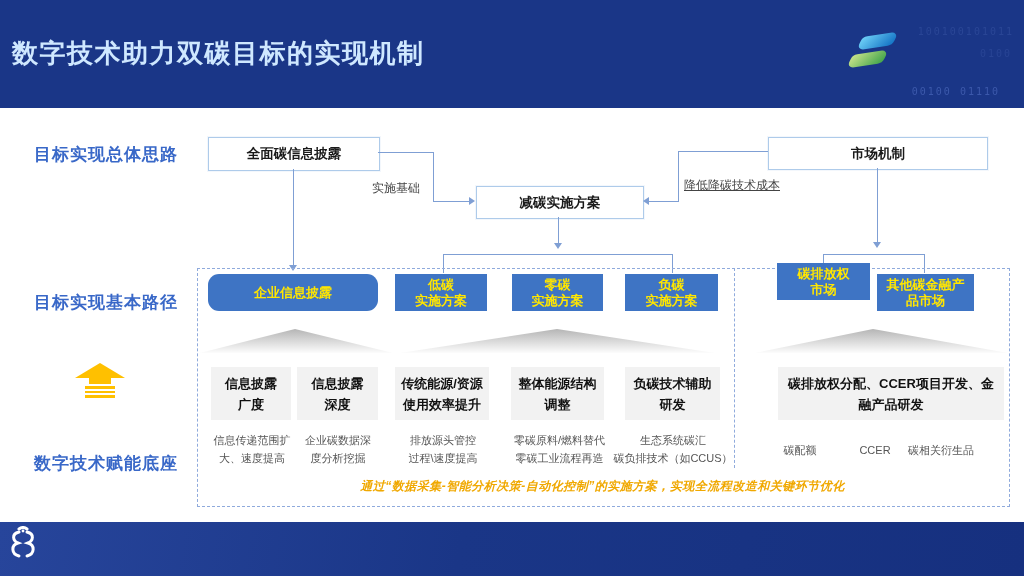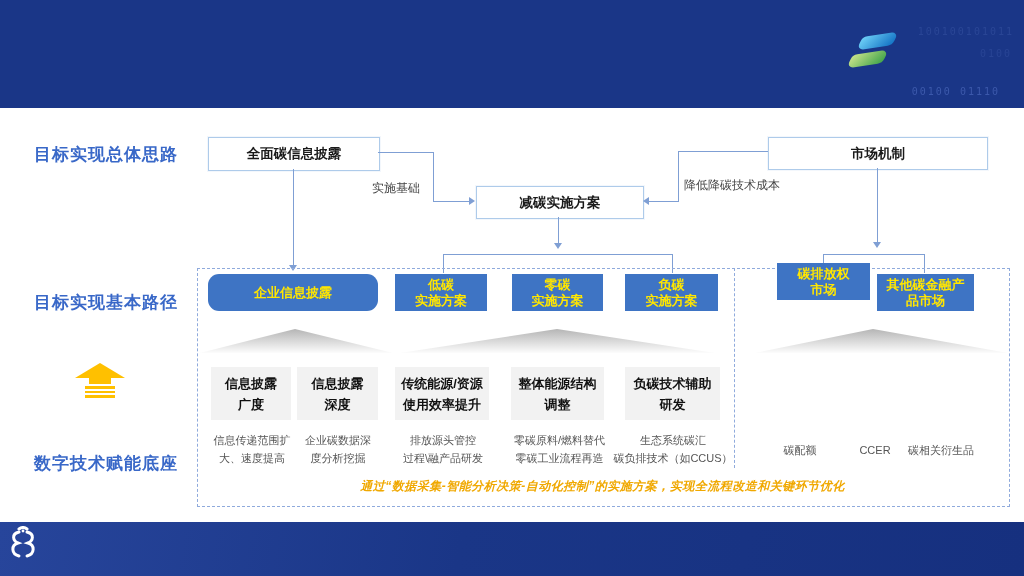--- a/index.html
+++ b/index.html
@@ -55,20 +55,21 @@
 </style>
 </head>
 <body>
 
 <div class="slide">
 
   <div class="abs hdr">
     <div class="abs binary" style="right:10px;top:26px;opacity:.45;">100100101011</div>
     <div class="abs binary" style="right:12px;top:48px;opacity:.4;">0100</div>
     <div class="abs binary" style="right:24px;top:86px;opacity:.8;color:#4461B4;">00100 01110</div>
+    <div class="abs title">数字技术助力双碳目标的实现机制</div>
     <div class="abs" style="left:848px;top:26px;width:54px;height:54px;">
       <span class="lgs lgs-top"></span>
       <span class="lgs lgs-bot"></span>
     </div>
   </div>
 
   <div class="abs seclab" style="left:34px;top:143px;">目标实现总体思路</div>
   <div class="abs seclab" style="left:34px;top:291px;">目标实现基本路径</div>
   <div class="abs seclab" style="left:34px;top:452px;text-align:center;">数字技术赋能底座</div>
 
@@ -77,21 +78,21 @@
     <div class="ua-body"></div>
     <div class="ua-stripe"></div>
     <div class="ua-stripe"></div>
     <div class="ua-stripe"></div>
   </div>
 
   <div class="abs fbox" style="left:208px;top:137px;width:170px;height:32px;">全面碳信息披露</div>
   <div class="abs fbox" style="left:768px;top:137px;width:218px;height:31px;">市场机制</div>
   <div class="abs fbox" style="left:476px;top:186px;width:166px;height:31px;">减碳实施方案</div>
   <div class="abs edgelab" style="left:372px;top:180px;">实施基础</div>
-  <div class="abs edgelab" style="left:684px;top:177px;">降低降碳技术成本</div>
+  <div class="abs edgelab" style="left:684px;top:177px;text-decoration:underline;">降低降碳技术成本</div>
 
   <div class="abs v" style="left:293px;top:169px;height:97px;"></div>
   <div class="abs ah-d" style="left:289px;top:265px;"></div>
 
   <div class="abs h" style="left:378px;top:152px;width:55px;"></div>
   <div class="abs v" style="left:433px;top:152px;height:50px;"></div>
   <div class="abs h" style="left:433px;top:201px;width:37px;"></div>
   <div class="abs ah-r" style="left:469px;top:197px;"></div>
 
   <div class="abs h" style="left:678px;top:151px;width:90px;"></div>
@@ -141,27 +142,29 @@
   <div class="abs graybox pre" style="left:211px;top:367px;width:80px;height:53px;">信息披露
 广度</div>
   <div class="abs graybox pre" style="left:297px;top:367px;width:81px;height:53px;">信息披露
 深度</div>
   <div class="abs graybox pre" style="left:395px;top:367px;width:94px;height:53px;">传统能源/资源
 使用效率提升</div>
   <div class="abs graybox pre" style="left:511px;top:367px;width:93px;height:53px;">整体能源结构
 调整</div>
   <div class="abs graybox pre" style="left:625px;top:367px;width:95px;height:53px;">负碳技术辅助
 研发</div>
+  <div class="abs graybox pre" style="left:778px;top:367px;width:226px;height:53px;">碳排放权分配、CCER项目开发、金
+融产品研发</div>
 
   <div class="abs subtxt pre" style="left:206px;top:431px;width:92px;">信息传递范围扩
 大、速度提高</div>
   <div class="abs subtxt pre" style="left:296px;top:431px;width:84px;">企业碳数据深
 度分析挖掘</div>
   <div class="abs subtxt pre" style="left:397px;top:431px;width:92px;">排放源头管控
-过程\融产品研发</div>
+过程\速度提高</div>
   <div class="abs subtxt pre" style="left:502px;top:431px;width:115px;">零碳原料/燃料替代
 零碳工业流程再造</div>
   <div class="abs subtxt pre" style="left:612px;top:431px;width:122px;">生态系统碳汇
 碳负排技术（如CCUS）</div>
   <div class="abs subtxt" style="left:776px;top:441px;width:48px;">碳配额</div>
   <div class="abs subtxt" style="left:852px;top:441px;width:46px;text-align:center;">CCER</div>
   <div class="abs subtxt" style="left:903px;top:441px;width:76px;">碳相关衍生品</div>
 
   <div class="abs note" style="left:197px;top:478px;width:811px;">通过“数据采集-智能分析决策-自动化控制”的实施方案，实现全流程改造和关键环节优化</div>
 

